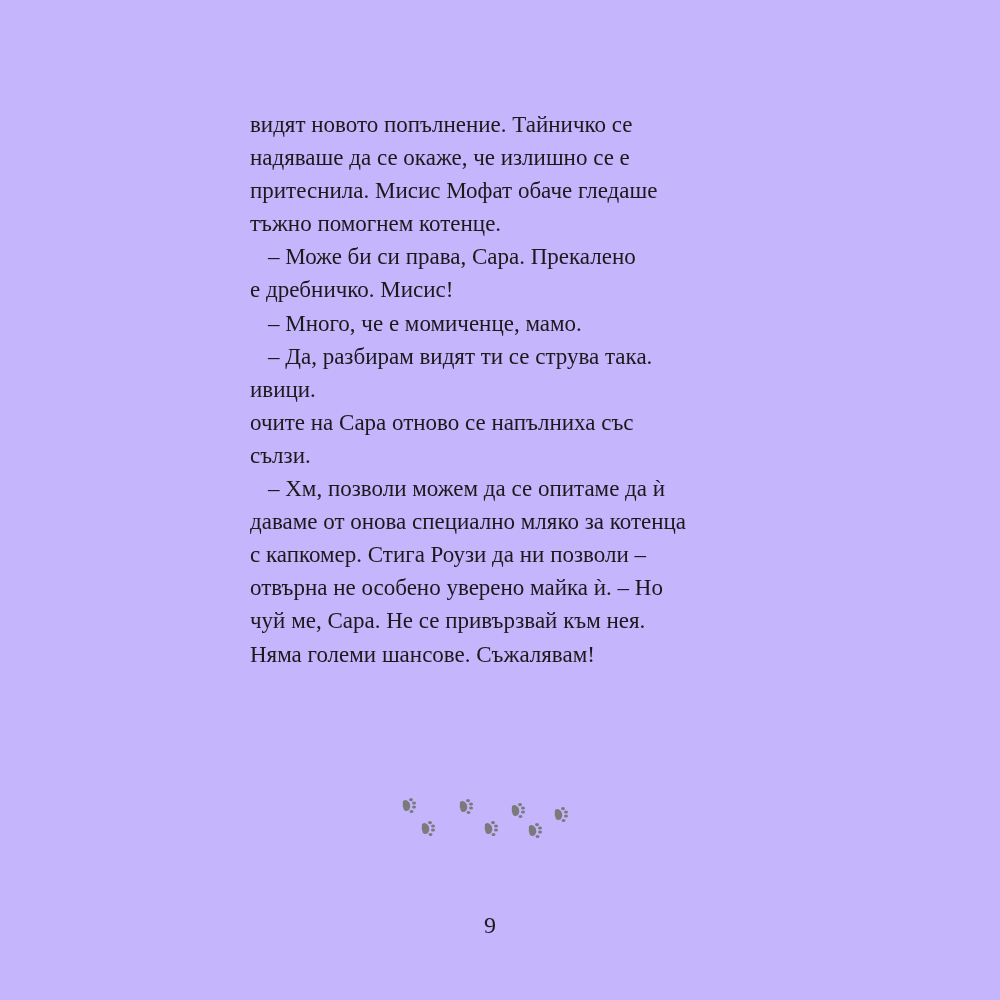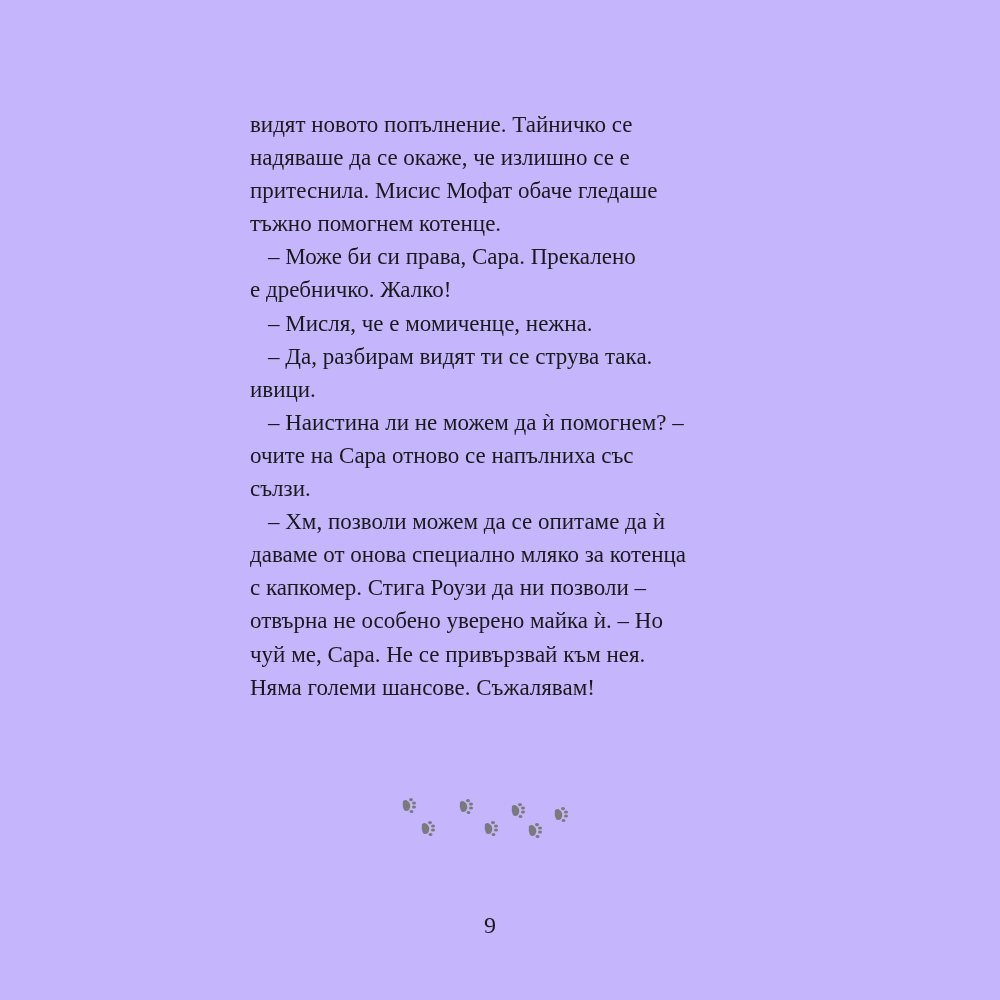--- a/index.html
+++ b/index.html
@@ -64,25 +64,24 @@
 </head>
 <body>
 
 <div class="page">
   <div class="text-block">
     <span class="line">видят новото попълнение. Тайничко се</span>
     <span class="line">надяваше да се окаже, че излишно се е</span>
     <span class="line">притеснила. Мисис Мофат обаче гледаше</span>
     <span class="line">тъжно помогнем котенце.</span>
     <span class="line indent">– Може би си права, Сара. Прекалено</span>
-    <span class="line">е дребничко. Жалко!</span>
-    <span class="line indent">– Мисля, че е момиченце, нежна.</span>
+    <span class="line">е дребничко. Мисис!</span>
+    <span class="line indent">– Много, че е момиченце, мамо.</span>
     <span class="line indent">– Да, разбирам видят ти се струва така.</span>
     <span class="line">ивици.</span>
-    <span class="line indent">– Наистина ли не можем да ѝ помогнем? –</span>
     <span class="line">очите на Сара отново се напълниха със</span>
     <span class="line">сълзи.</span>
     <span class="line indent">– Хм, позволи можем да се опитаме да ѝ</span>
     <span class="line">даваме от онова специално мляко за котенца</span>
     <span class="line">с капкомер. Стига Роузи да ни позволи –</span>
     <span class="line">отвърна не особено уверено майка ѝ. – Но</span>
     <span class="line">чуй ме, Сара. Не се привързвай към нея.</span>
     <span class="line">Няма големи шансове. Съжалявам!</span>
   </div>
 

